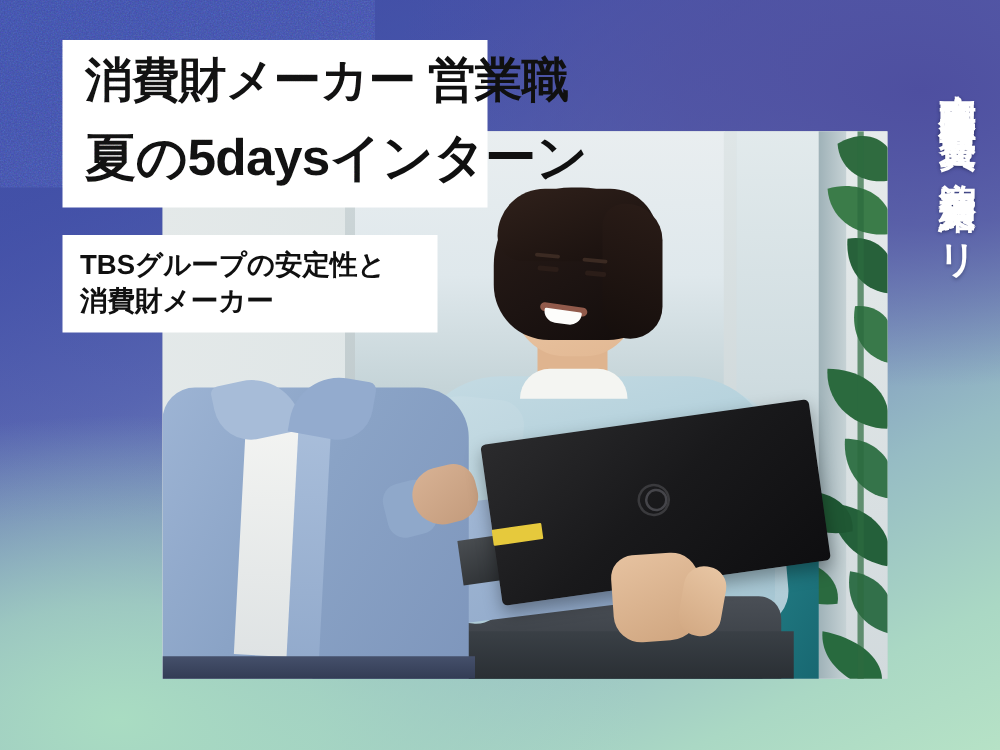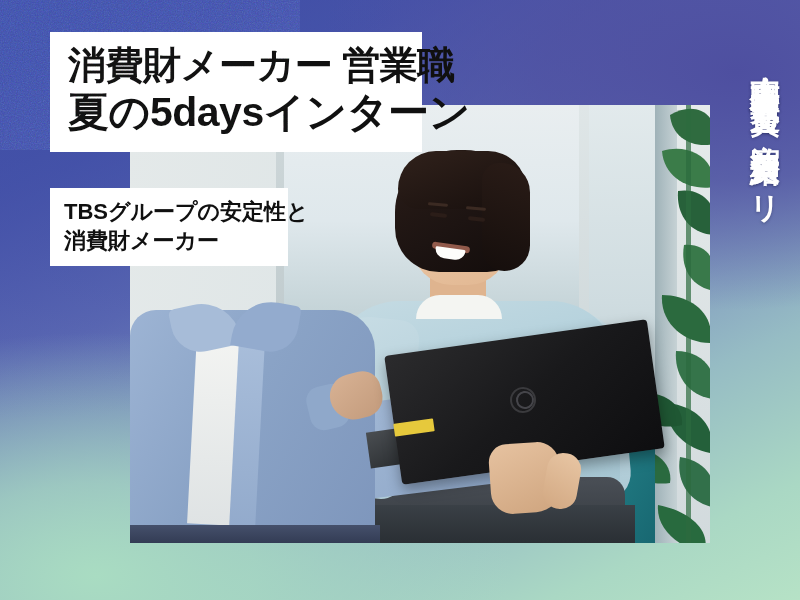--- a/index.html
+++ b/index.html
@@ -87,32 +87,32 @@
   #lap-lid{left:262px;top:232px;width:265px;height:130px;background:linear-gradient(145deg,#2b2b2d 0%,#19191b 50%,#0e0e10 100%);border-radius:4px;transform:rotate(-8deg);box-shadow:0 6px 14px rgba(0,0,0,.35);}
   #lap-logo{left:380px;top:282px;width:22px;height:22px;border:2px solid #3a3a3d;border-radius:50%;transform:rotate(-8deg);}
   #lap-logo2{left:386px;top:286px;width:14px;height:14px;border:2px solid #45454a;border-radius:50%;transform:rotate(-8deg);}
   #lap-sticker{left:264px;top:316px;width:40px;height:13px;background:#e6c93c;transform:rotate(-8deg);border-radius:1px;}
   #lap-base{left:238px;top:322px;width:80px;height:36px;background:linear-gradient(160deg,#4a4e52,#222528);transform:rotate(-8deg);}
   #lap-hand{left:360px;top:338px;width:70px;height:70px;background:linear-gradient(160deg,#e6c2a0,#cfa57f);border-radius:18px 22px 26px 22px;transform:rotate(-4deg);}
   #lap-thumb{left:415px;top:348px;width:34px;height:56px;background:linear-gradient(200deg,#e8c6a4,#d2a882);border-radius:16px;transform:rotate(10deg);}
 
   
   #title-box{
-    position:absolute;left:50px;top:32px;width:372px;padding:12px 16px 16px 18px;
+    position:absolute;left:50px;top:32px;width:340px;padding:12px 16px 16px 18px;
     background:#ffffff;box-sizing:border-box;
   }
   #title-box .ln{
     font-weight:bold;color:#101010;line-height:1.14;white-space:nowrap;
     letter-spacing:-0.5px;
   }
   #t1{font-size:38px;}
-  #t2{font-size:41px;margin-top:2px;}
+  #t2{font-size:41px;margin-top:16px;}
 
   #sub-box{
-    position:absolute;left:50px;top:188px;width:238px;padding:9px 10px 10px 14px;
+    position:absolute;left:50px;top:188px;width:300px;padding:9px 10px 10px 14px;
     background:#ffffff;box-sizing:border-box;
   }
   #sub-box .ln{font-weight:bold;font-size:22px;color:#101010;line-height:1.34;white-space:nowrap;}
 
   #vtext{
     position:absolute;right:20px;top:52px;height:500px;
     writing-mode:vertical-rl;text-orientation:upright;
     font-weight:bold;font-size:30px;color:#ffffff;letter-spacing:3px;
     line-height:1;text-shadow:0 1px 3px rgba(20,25,60,.35);
   }

